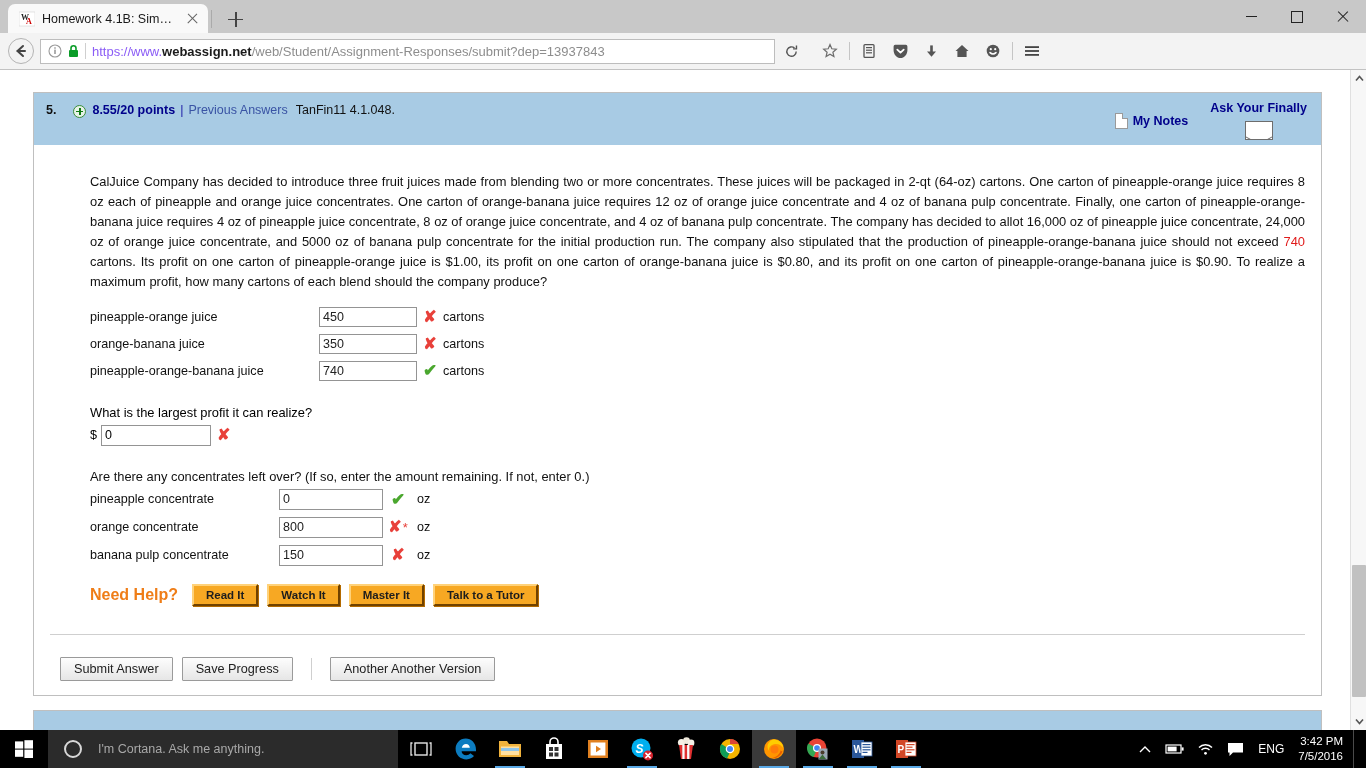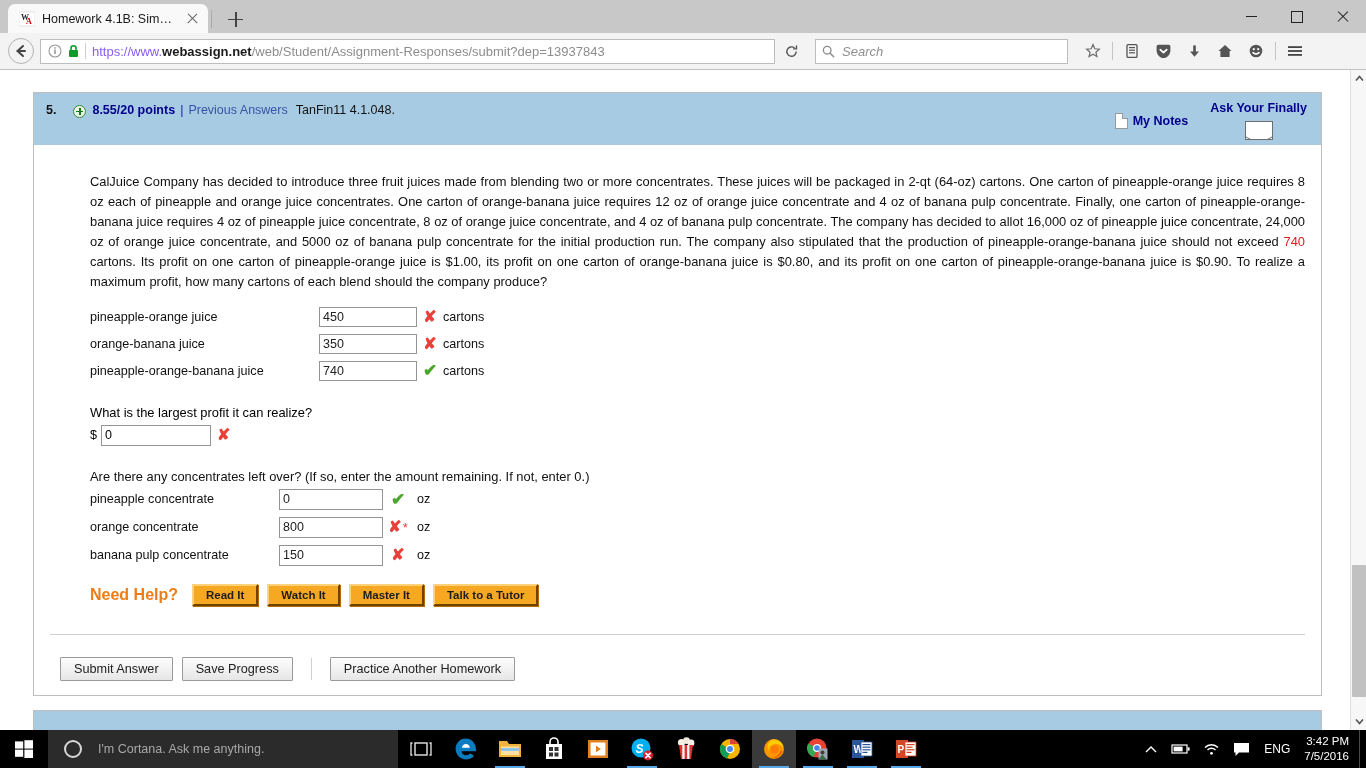--- a/index.html
+++ b/index.html
@@ -176,21 +176,21 @@
   .taskbar { width:1366px; height:38px; background:#000; display:flex; align-items:center; position:relative; }
   .startbtn { width:48px; height:38px; display:flex; align-items:center; justify-content:center; }
   .cortana { width:350px; height:38px; background:#2b2b2b; display:flex; align-items:center; gap:16px; padding-left:16px; }
   .cortana-ring { width:18px; height:18px; border-radius:50%; border:2px solid #d8d8d8; }
   .cortana-text { font-size:12.5px; color:#a8a8a8; }
   .taskview { width:46px; height:38px; display:flex; align-items:center; justify-content:center; }
   .tbicons { display:flex; align-items:center; height:38px; }
   .tbi { width:44px; height:38px; display:flex; align-items:center; justify-content:center; position:relative; }
   .tbi.open::after { content:""; position:absolute; bottom:0; left:7px; width:30px; height:2.5px; background:#5aa9e6; }
   .tbi.active { background:#3a3a3a; }
-  .tray { position:absolute; right:0; display:flex; align-items:center; height:25px; padding-right:0; gap:0; }
+  .tray { position:absolute; right:0; display:flex; align-items:center; height:25px; padding-right:6px; gap:0; }
   .tray .ti { width:30px; height:38px; display:flex; align-items:center; justify-content:center; }
   .tray .lang { font-size:12px; color:#fff; padding:0 8px; }
   .clock { display:flex; flex-direction:column; align-items:flex-end; justify-content:center; padding:0 10px 0 6px; line-height:15px; }
   .clock span { font-size:11.5px; color:#fff; }
   .showdesk { width:7px; height:38px; border-left:1px solid #4a4a4a; }
 </style>
 </head>
 <body>
 
 <div class="browser">
@@ -245,27 +245,20 @@
       <span class="url-text"><span class="scheme">https://www.</span><b>webassign.net</b><span>/web/Student/Assignment-Responses/submit?dep=13937843</span></span>
     </div>
 
     <div class="reload">
       <svg width="15" height="15" viewBox="0 0 16 16">
         <path d="M13 8 A5 5 0 1 1 11.2 4.2" fill="none" stroke="#555" stroke-width="1.5"></path>
         <path d="M13.3 1.6 L13.3 5.2 L9.7 5.2" fill="none" stroke="#555" stroke-width="1.5"></path>
       </svg>
     </div>
 
-    <div class="searchbar">
-      <svg width="13" height="13" viewBox="0 0 14 14">
-        <circle cx="5.6" cy="5.6" r="4.1" fill="none" stroke="#8a8a8a" stroke-width="1.4"></circle>
-        <path d="M8.8 8.8 L12.6 12.6" stroke="#8a8a8a" stroke-width="1.6" stroke-linecap="round"></path>
-      </svg>
-      <span class="sp">Search</span>
-    </div>
 
     <div class="toolicons">
       <div class="toolicon">
         <svg width="16" height="16" viewBox="0 0 16 16">
             <path d="M8 1.6 L9.8 5.8 L14.3 6.2 L10.9 9.2 L11.9 13.6 L8 11.2 L4.1 13.6 L5.1 9.2 L1.7 6.2 L6.2 5.8 Z" fill="none" stroke="#6d6d6d" stroke-width="1.2"></path>
           </svg>
       </div>
       <div class="toolsep"></div>
       <div class="toolicon">
         <svg width="16" height="16" viewBox="0 0 16 16">
@@ -409,21 +402,21 @@
             <button class="nh-btn">Master It</button>
             <button class="nh-btn">Talk to a Tutor</button>
           </div>
         </div>
 
         <div class="actions-wrap">
           <div class="actions">
             <button class="abtn">Submit Answer</button>
             <button class="abtn">Save Progress</button>
             <span class="act-sep"></span>
-            <button class="abtn">Practice Another Homework</button>
+            <button class="abtn">Another Another Version</button>
           </div>
         </div>
       </div>
 
       <div class="card2">
         
       </div>
     </div>
 
     <div class="scroll">

